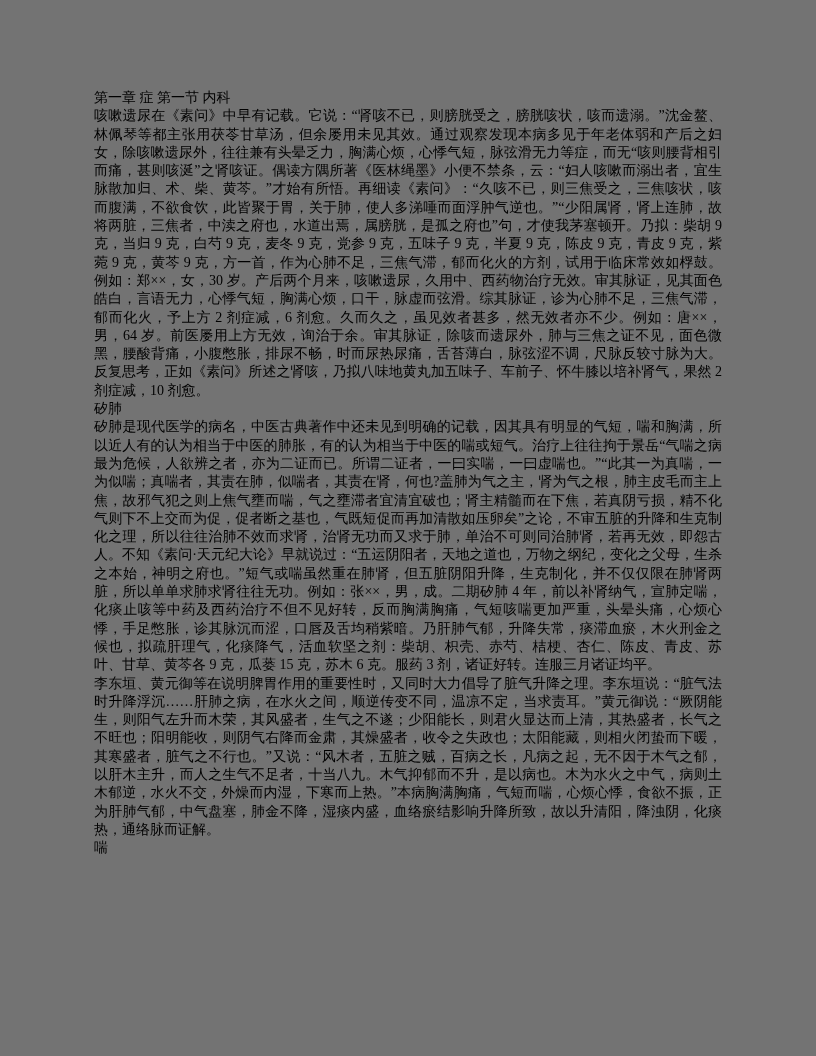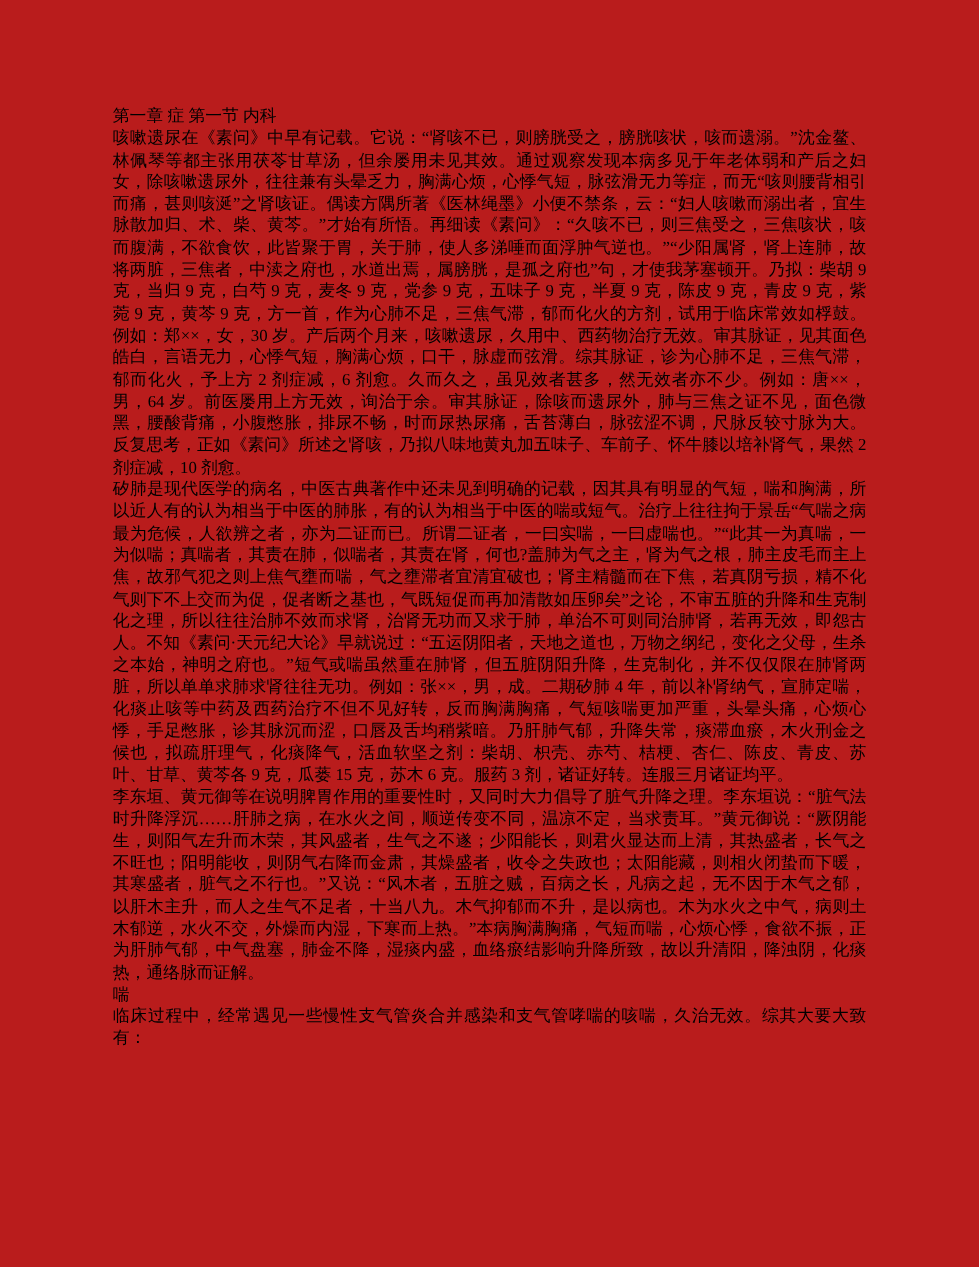--- a/index.html
+++ b/index.html
@@ -5,21 +5,21 @@
 <style>
   html, body {
     margin: 0;
     padding: 0;
     background: #ffffff;
   }
   .page {
     position: relative;
     width: 816px;
     height: 1056px;
-    background: #b91c1c;
+    background: #737373;
     overflow: hidden;
     box-sizing: border-box;
     margin: 0 auto;
     padding-left: 28px;
   }
   .text-block {
     position: absolute;
     left: 94px;
     top: 89px;
     width: 628px;
@@ -41,19 +41,19 @@
 </style>
 </head>
 <body>
 
 <div class="page">
   <div class="text-block">
     <p class="heading-line">第一章 症 第一节 内科</p>
 
     <p>咳嗽遗尿在《素问》中早有记载。它说：“肾咳不已，则膀胱受之，膀胱咳状，咳而遗溺。”沈金鳌、林佩琴等都主张用茯苓甘草汤，但余屡用未见其效。通过观察发现本病多见于年老体弱和产后之妇女，除咳嗽遗尿外，往往兼有头晕乏力，胸满心烦，心悸气短，脉弦滑无力等症，而无“咳则腰背相引而痛，甚则咳涎”之肾咳证。偶读方隅所著《医林绳墨》小便不禁条，云：“妇人咳嗽而溺出者，宜生脉散加归、术、柴、黄芩。”才始有所悟。再细读《素问》：“久咳不已，则三焦受之，三焦咳状，咳而腹满，不欲食饮，此皆聚于胃，关于肺，使人多涕唾而面浮肿气逆也。”“少阳属肾，肾上连肺，故将两脏，三焦者，中渎之府也，水道出焉，属膀胱，是孤之府也”句，才使我茅塞顿开。乃拟：柴胡 9 克，当归 9 克，白芍 9 克，麦冬 9 克，党参 9 克，五味子 9 克，半夏 9 克，陈皮 9 克，青皮 9 克，紫菀 9 克，黄芩 9 克，方一首，作为心肺不足，三焦气滞，郁而化火的方剂，试用于临床常效如桴鼓。例如：郑××，女，30 岁。产后两个月来，咳嗽遗尿，久用中、西药物治疗无效。审其脉证，见其面色皓白，言语无力，心悸气短，胸满心烦，口干，脉虚而弦滑。综其脉证，诊为心肺不足，三焦气滞，郁而化火，予上方 2 剂症减，6 剂愈。久而久之，虽见效者甚多，然无效者亦不少。例如：唐××，男，64 岁。前医屡用上方无效，询治于余。审其脉证，除咳而遗尿外，肺与三焦之证不见，面色微黑，腰酸背痛，小腹憋胀，排尿不畅，时而尿热尿痛，舌苔薄白，脉弦涩不调，尺脉反较寸脉为大。反复思考，正如《素问》所述之肾咳，乃拟八味地黄丸加五味子、车前子、怀牛膝以培补肾气，果然 2 剂症减，10 剂愈。</p>
 
+    <p class="heading-line">矽肺</p>
     <p>矽肺是现代医学的病名，中医古典著作中还未见到明确的记载，因其具有明显的气短，喘和胸满，所以近人有的认为相当于中医的肺胀，有的认为相当于中医的喘或短气。治疗上往往拘于景岳“气喘之病最为危候，人欲辨之者，亦为二证而已。所谓二证者，一曰实喘，一曰虚喘也。”“此其一为真喘，一为似喘；真喘者，其责在肺，似喘者，其责在肾，何也?盖肺为气之主，肾为气之根，肺主皮毛而主上焦，故邪气犯之则上焦气壅而喘，气之壅滞者宜清宜破也；肾主精髓而在下焦，若真阴亏损，精不化气则下不上交而为促，促者断之基也，气既短促而再加清散如压卵矣”之论，不审五脏的升降和生克制化之理，所以往往治肺不效而求肾，治肾无功而又求于肺，单治不可则同治肺肾，若再无效，即怨古人。不知《素问·天元纪大论》早就说过：“五运阴阳者，天地之道也，万物之纲纪，变化之父母，生杀之本始，神明之府也。”短气或喘虽然重在肺肾，但五脏阴阳升降，生克制化，并不仅仅限在肺肾两脏，所以单单求肺求肾往往无功。例如：张××，男，成。二期矽肺 4 年，前以补肾纳气，宣肺定喘，化痰止咳等中药及西药治疗不但不见好转，反而胸满胸痛，气短咳喘更加严重，头晕头痛，心烦心悸，手足憋胀，诊其脉沉而涩，口唇及舌均稍紫暗。乃肝肺气郁，升降失常，痰滞血瘀，木火刑金之候也，拟疏肝理气，化痰降气，活血软坚之剂：柴胡、枳壳、赤芍、桔梗、杏仁、陈皮、青皮、苏叶、甘草、黄芩各 9 克，瓜蒌 15 克，苏木 6 克。服药 3 剂，诸证好转。连服三月诸证均平。</p>
     <p>李东垣、黄元御等在说明脾胃作用的重要性时，又同时大力倡导了脏气升降之理。李东垣说：“脏气法时升降浮沉……肝肺之病，在水火之间，顺逆传变不同，温凉不定，当求责耳。”黄元御说：“厥阴能生，则阳气左升而木荣，其风盛者，生气之不遂；少阳能长，则君火显达而上清，其热盛者，长气之不旺也；阳明能收，则阴气右降而金肃，其燥盛者，收令之失政也；太阳能藏，则相火闭蛰而下暖，其寒盛者，脏气之不行也。”又说：“风木者，五脏之贼，百病之长，凡病之起，无不因于木气之郁，以肝木主升，而人之生气不足者，十当八九。木气抑郁而不升，是以病也。木为水火之中气，病则土木郁逆，水火不交，外燥而内湿，下寒而上热。”本病胸满胸痛，气短而喘，心烦心悸，食欲不振，正为肝肺气郁，中气盘塞，肺金不降，湿痰内盛，血络瘀结影响升降所致，故以升清阳，降浊阴，化痰热，通络脉而证解。</p>
 
     <p class="heading-line">喘</p>
-    <p>临床过程中，经常遇见一些慢性支气管炎合并感染和支气管哮喘的咳喘，久治无效。综其大要大致有：</p>
   </div>
 </div>
 
 </body></html>

